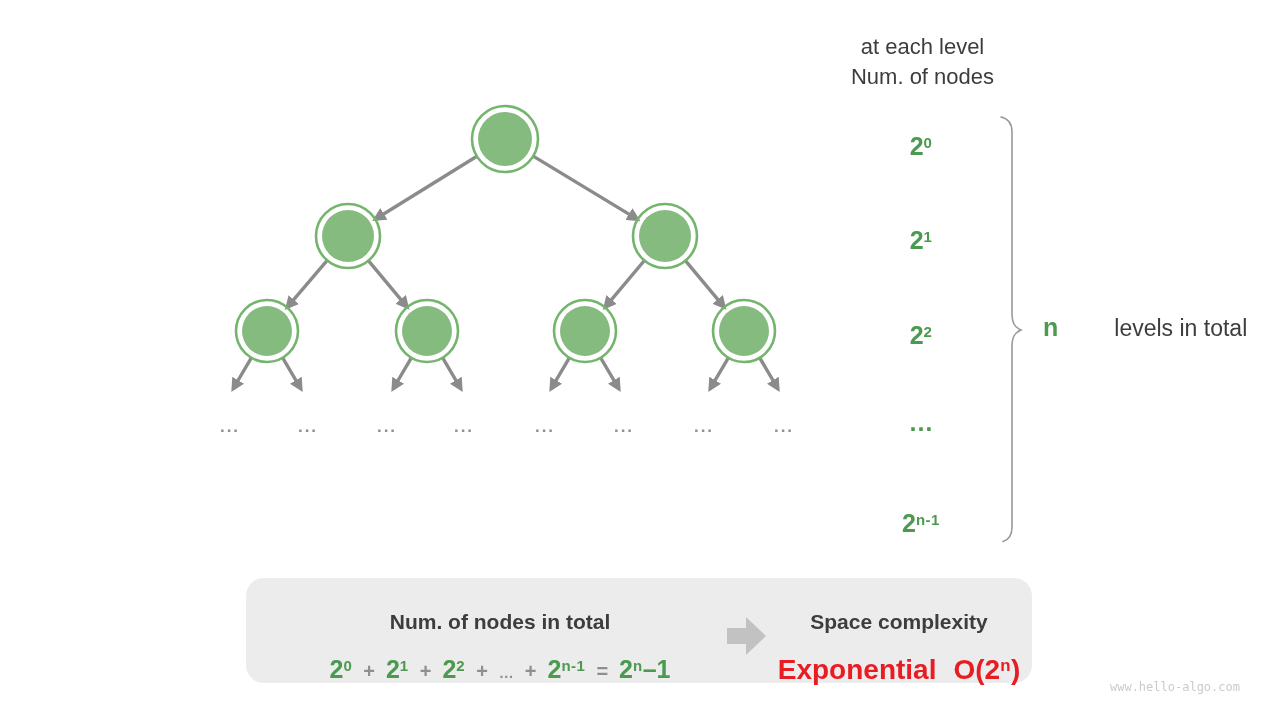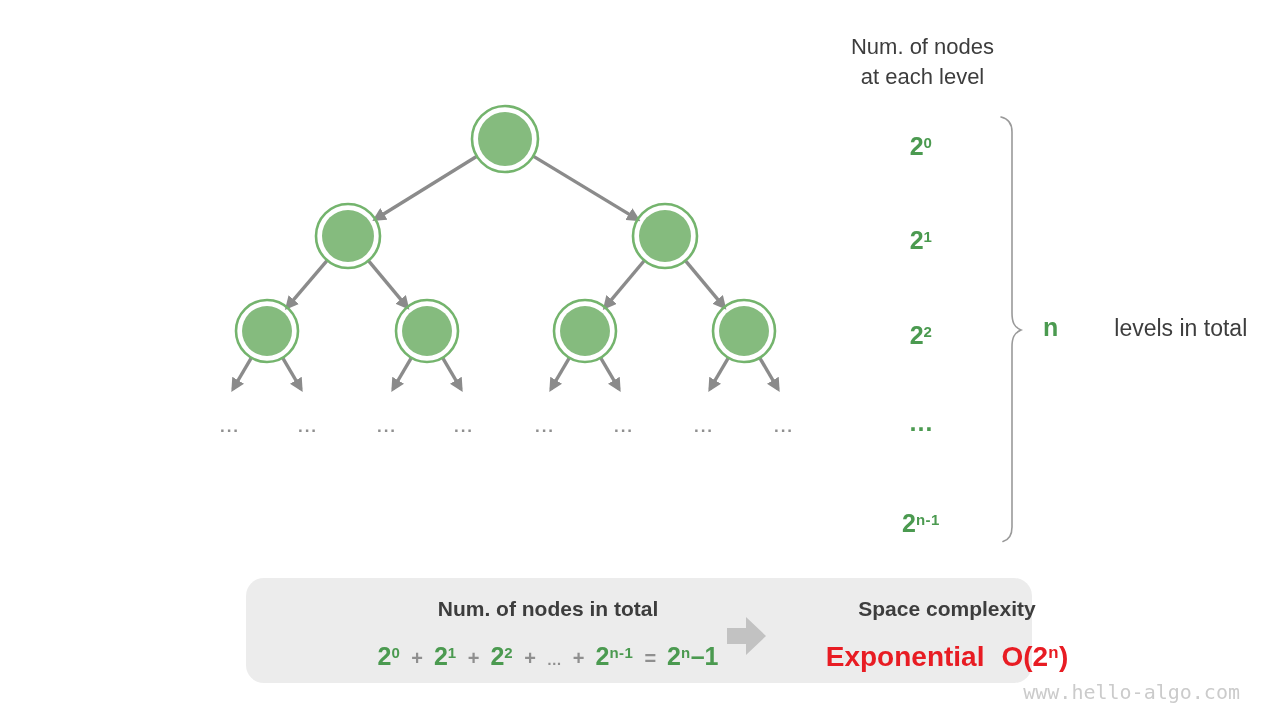--- a/index.html
+++ b/index.html
@@ -47,21 +47,21 @@
   .dots{
     position:absolute;top:417px;z-index:3;transform:translateX(-50%);
     font-size:17px;font-weight:bold;letter-spacing:2px;color:var(--gray-text);
     white-space:nowrap;
   }
 
   .box{
     position:absolute;left:246px;top:578px;width:786px;height:105px;z-index:1;
     background:var(--box-bg);border-radius:18px;
   }
-  .col{position:absolute;top:0;height:100%;padding-left:32px;}
+  .col{position:absolute;top:13px;height:100%;}
   .col.left{left:0;width:508px;}
   .col.right{left:520px;width:266px;}
   .b-title{
     position:absolute;top:19px;width:100%;text-align:center;
     font-size:21px;font-weight:bold;color:var(--dark-text);
   }
   .b-eq{
     position:absolute;top:56px;width:100%;line-height:34px;
     display:flex;justify-content:center;align-items:baseline;gap:11px;
   }
@@ -69,21 +69,21 @@
     position:absolute;top:57px;width:100%;line-height:32px;
     display:flex;justify-content:center;align-items:baseline;gap:17px;
   }
   .tok.green{color:var(--green-text);font-weight:bold;font-size:25px;}
   .tok.op{color:var(--gray-text);font-weight:600;font-size:20px;}
   .tok.ell{font-size:15px;}
   .tok.red{color:var(--red-text);font-weight:bold;font-size:28px;}
 
   .watermark{
     position:absolute;right:40px;top:680px;z-index:3;
-    font-family:"DejaVu Sans Mono",monospace;font-size:20px;color:var(--watermark);
+    font-family:"DejaVu Sans Mono",monospace;font-size:12px;color:var(--watermark);
   }
 </style>
 </head>
 <body>
 
 <div class="stage">
 
   <svg class="overlay" viewBox="0 0 1280 720" xmlns="http://www.w3.org/2000/svg">
     <defs>
       <marker id="ah" viewBox="0 0 10 10" refX="7.5" refY="5" markerWidth="4" markerHeight="4" orient="auto-start-reverse">
@@ -141,22 +141,22 @@
 
     <path class="brace" d="M 1001 117 C 1008 118.5 1012 123 1012 132
              L 1012 313 C 1012 322 1014 327 1021 330
              C 1014 333 1012 338 1012 347
              L 1012 527 C 1012 536 1008 540 1003 541.5"></path>
 
     <polygon class="blockarrow" points="727,628 746,628 746,617 766,636 746,655 746,644 727,644"></polygon>
   </svg>
 
   <div class="hdr">
+    <div>at each level</div>
     <div>Num. of nodes</div>
-    <div>at each level</div>
   </div>
 
   <div class="lvl" style="top:124px"><span class="tok ">2<sup class="sp">0</sup></span></div>
   <div class="lvl" style="top:218px"><span class="tok ">2<sup class="sp">1</sup></span></div>
   <div class="lvl" style="top:313px"><span class="tok ">2<sup class="sp">2</sup></span></div>
   <div class="lvl" style="top:405px"><span class="tok ">…</span></div>
   <div class="lvl" style="top:501px"><span class="tok ">2<sup class="sp">n-1</sup></span></div>
 
   <div class="brace-note">
     <span class="n">n</span>

